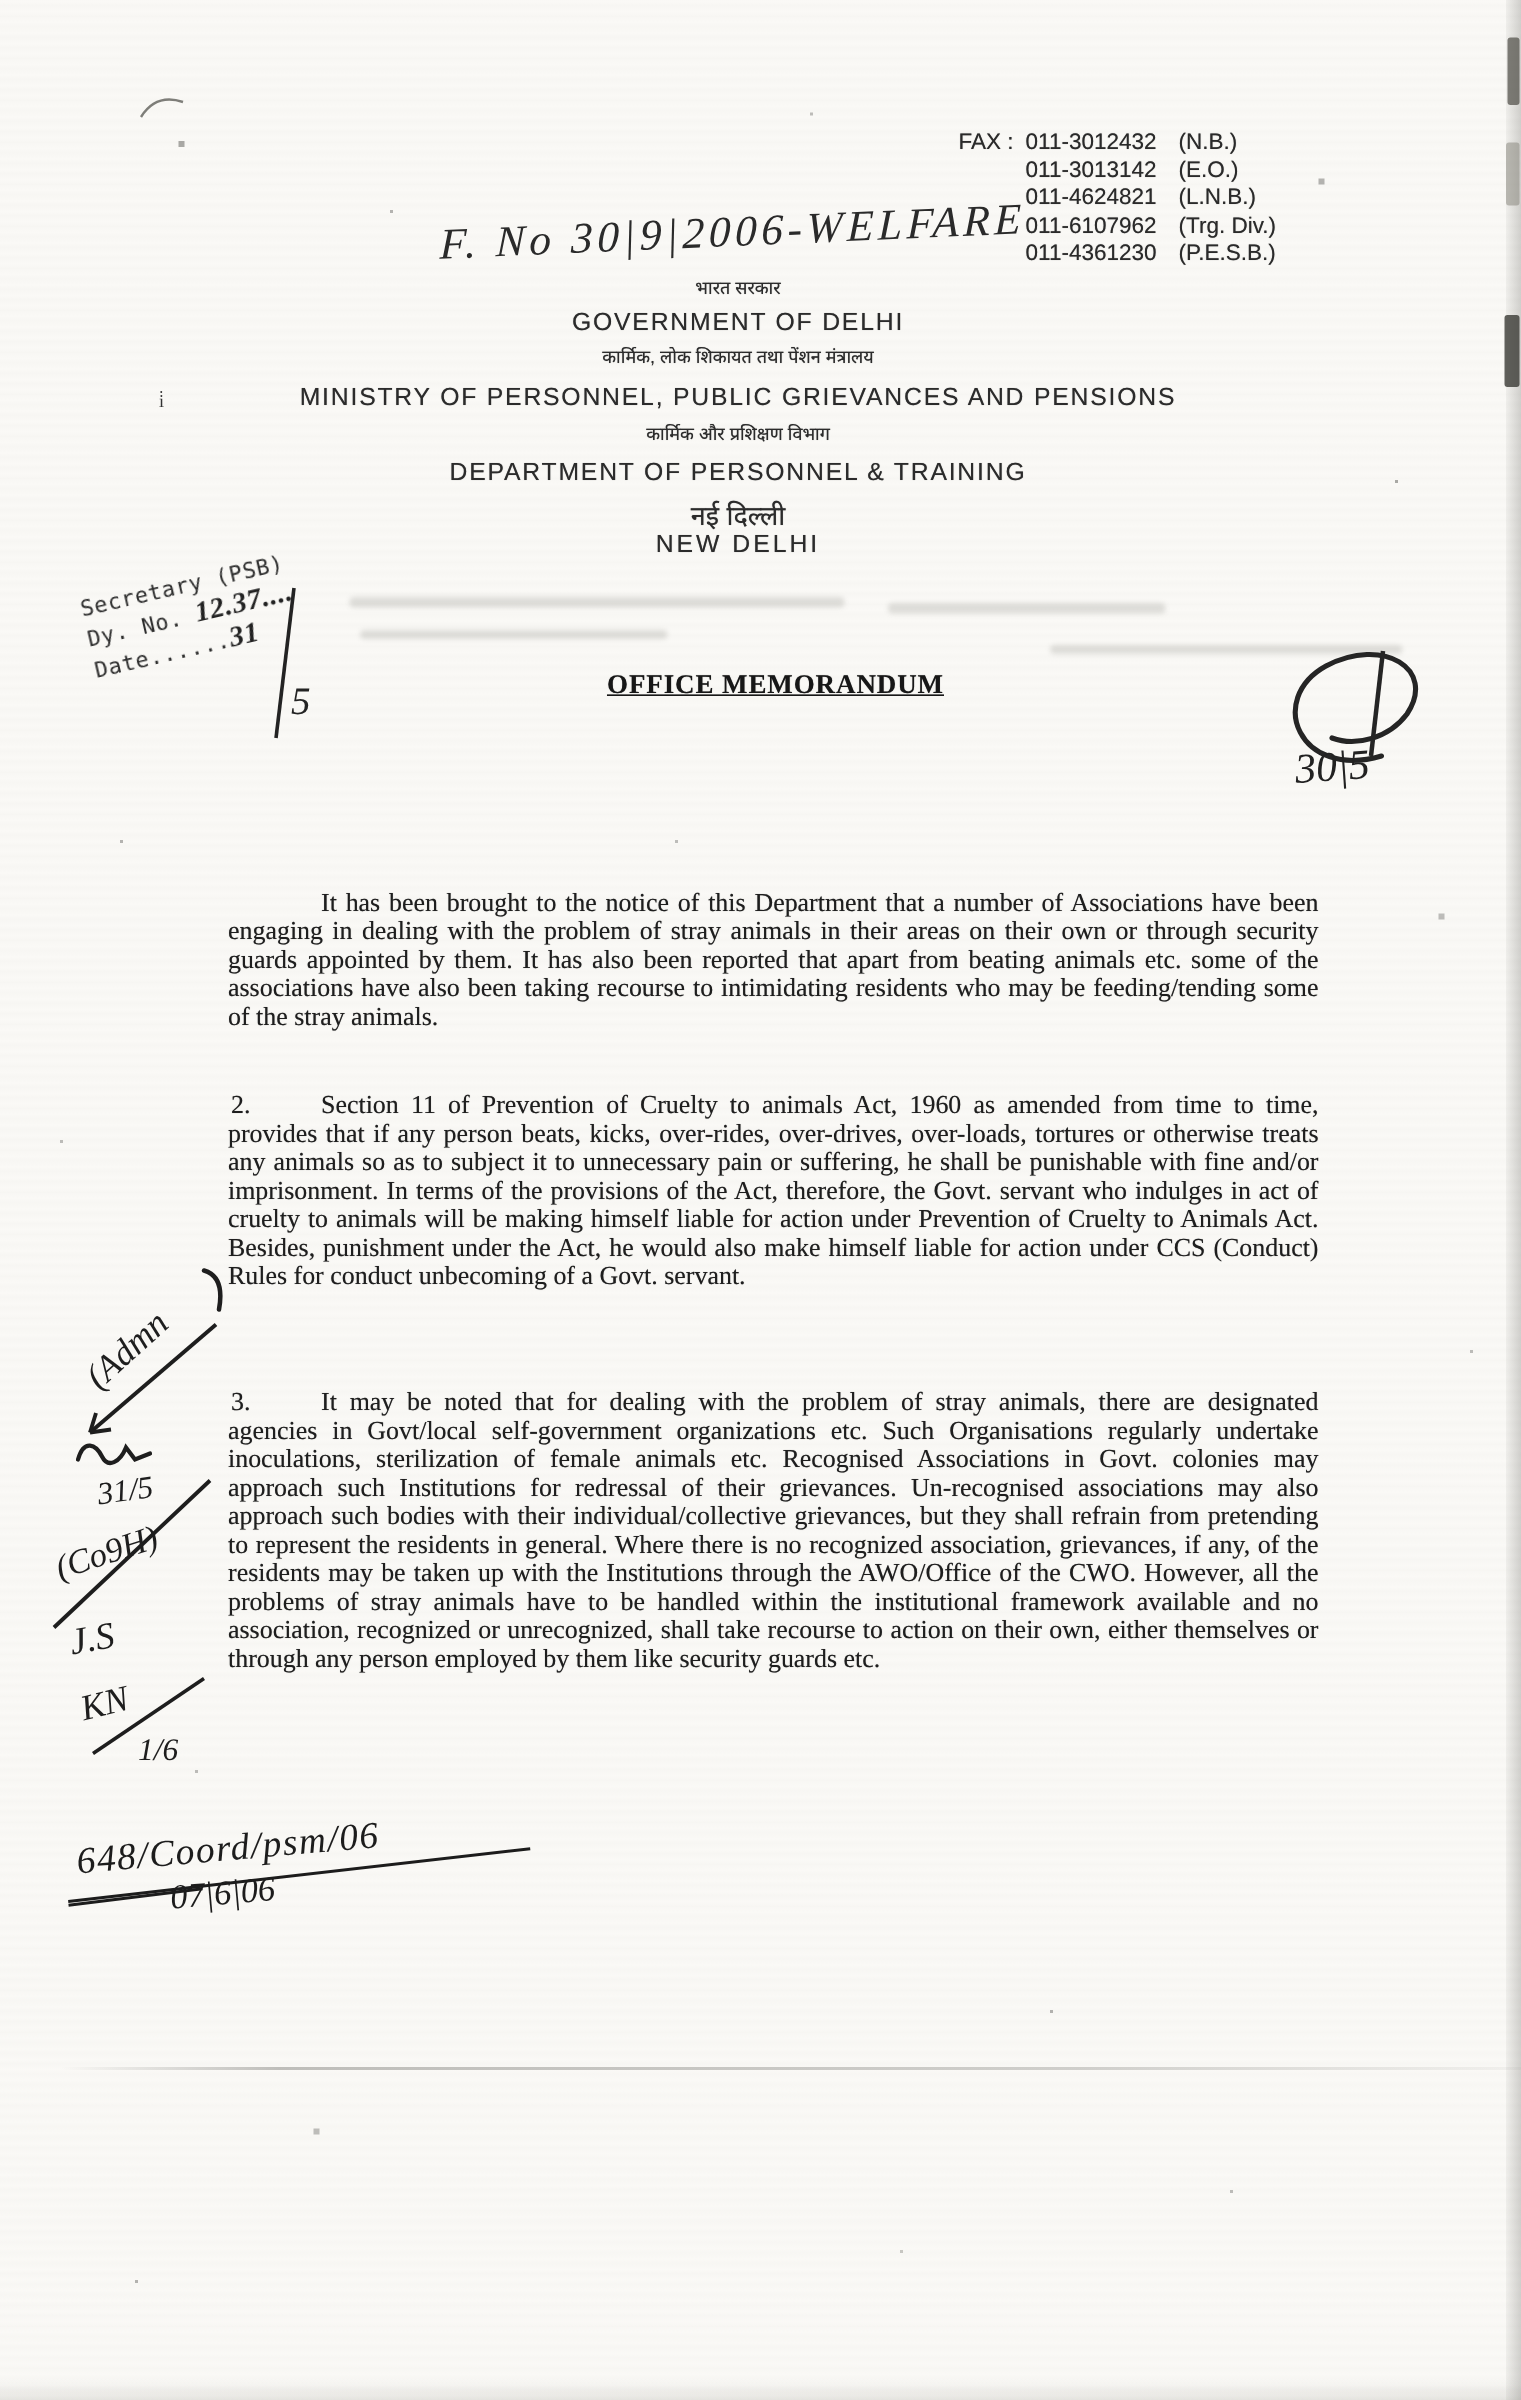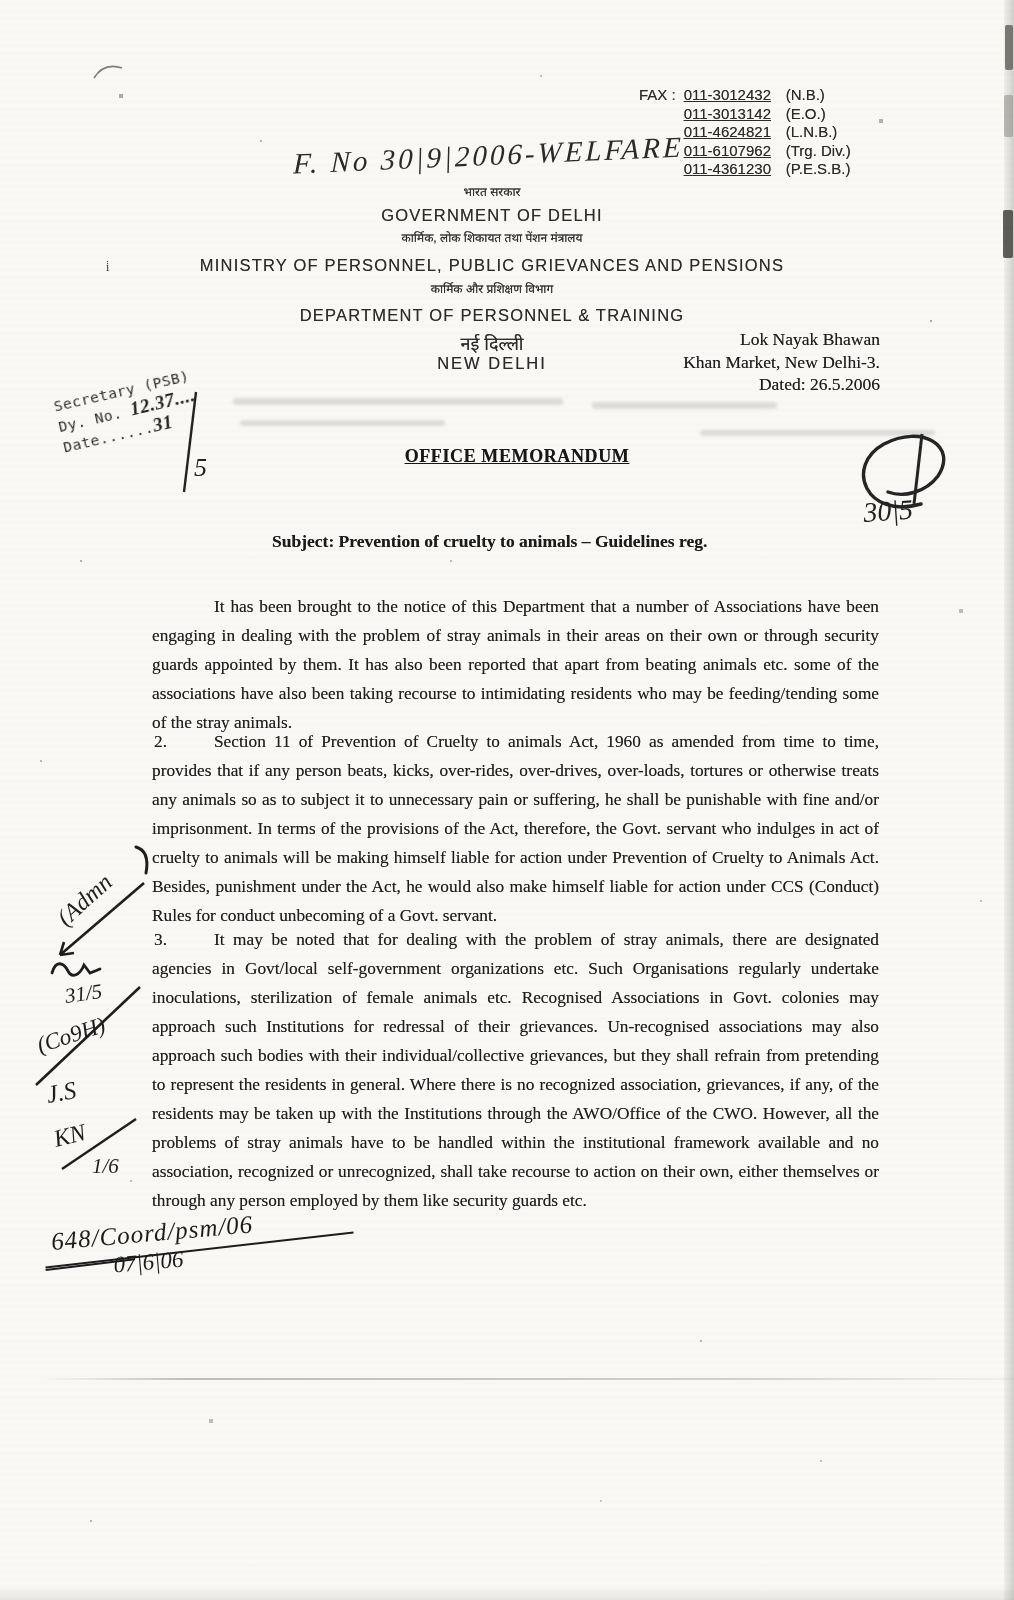--- a/index.html
+++ b/index.html
@@ -19,21 +19,21 @@
   .scan-ink{text-shadow:0 0 0.5px rgba(20,20,20,0.55);}
   
   .fax{
     left:639px;top:86px;
     font-family:"Liberation Sans", sans-serif;
     font-size:15px;line-height:18.6px;color:#2a2a2a;
     display:flex;gap:8px;
   }
   .fax-label{white-space:nowrap;}
   .fax-line{white-space:nowrap;}
-  .fax-num{display:inline-block;min-width:96px;text-decoration:underline;}
+  .fax-num{display:inline-block;min-width:96px;}
   .fax-dept{display:inline-block;margin-left:6px;}
   
   .hdr{left:0;top:0;width:984px;text-align:center;color:#2b2b2b;}
   .hdr div{position:absolute;left:0;width:100%;}
   .hin{font-family:"Liberation Sans", sans-serif;font-size:12px;}
   .eng{font-family:"Liberation Sans", sans-serif;font-size:16.5px;letter-spacing:1.2px;}
   
   .addr{right:134px;top:328px;text-align:right;font-size:17.5px;line-height:22.5px;color:#1d1d1d;}
   
   .stamp{
@@ -51,21 +51,21 @@
   
   .om-title{
     left:10px;top:446px;width:1014px;text-align:center;
     font-size:18px;font-weight:bold;letter-spacing:0.6px;
     text-decoration:underline;color:#171717;
   }
   .subject{left:272px;top:531px;font-size:17.5px;font-weight:bold;color:#1b1b1b;}
   
   .para{
     left:152px;width:727px;margin:0;
-    font-size:17.3px;line-height:29px;
+    font-size:17.3px;line-height:19px;
     text-align:justify;text-indent:62px;color:#1e1e1e;
   }
   .para-num{position:absolute;left:2px;top:0;text-indent:0;}
   
   .hand-file{
     left:293px;top:139px;font-size:29px;color:#2a2a2a;
     font-family:"Liberation Serif", serif;font-style:italic;letter-spacing:3px;
     transform:rotate(-2.5deg) skewX(-4deg);white-space:nowrap;
   }
   .hand-bottom{
@@ -118,25 +118,20 @@
     <div class="hin" style="top:183px;">भारत सरकार</div>
     <div class="eng" style="top:206px;">GOVERNMENT OF DELHI</div>
     <div class="hin" style="top:229px;">कार्मिक, लोक शिकायत तथा पेंशन मंत्रालय</div>
     <div class="eng" style="top:256px;">MINISTRY OF PERSONNEL, PUBLIC GRIEVANCES AND PENSIONS</div>
     <div class="hin" style="top:280px;">कार्मिक और प्रशिक्षण विभाग</div>
     <div class="eng" style="top:306px;text-align:center;">DEPARTMENT OF PERSONNEL &amp; TRAINING</div>
     <div class="hin" style="top:331px;font-size:18px;">नई दिल्ली</div>
     <div class="eng" style="top:354px;letter-spacing:2px;">NEW DELHI</div>
   </div>
 
-  <div class="abs addr scan-ink">
-    <div>Lok Nayak Bhawan</div>
-    <div>Khan Market, New Delhi-3.</div>
-    <div>Dated: 26.5.2006</div>
-  </div>
 
   <div class="abs stamp">
     <div>Secretary (PSB)</div>
     <div><span>Dy. No.</span> <span class="hand">12.37....</span></div>
     <div><span>Date......</span><span class="hand">31</span></div>
   </div>
   <svg class="abs" style="left:150px;top:388px;" width="70" height="110">
     <line x1="46" y1="4" x2="34" y2="104" stroke="#232323" stroke-width="2.4"></line>
     <text x="44" y="88" font-size="26" font-style="italic" fill="#232323">5</text>
   </svg>
@@ -147,21 +142,20 @@
   <div class="ghost" style="left:700px;top:430px;width:235px;height:6px;"></div>
 
   <div class="abs om-title scan-ink">OFFICE MEMORANDUM</div>
 
   <svg class="abs" style="left:826px;top:412px;" width="170" height="115">
     <path d="M 95 92 C 40 108 18 54 58 32 C 96 12 132 34 112 64 C 100 80 78 86 62 80" fill="none" stroke="#252525" stroke-width="3.4" stroke-linecap="round"></path>
     <line x1="96" y1="22" x2="88" y2="92" stroke="#252525" stroke-width="3"></line>
     <text x="38" y="110" font-size="28" font-style="italic" fill="#222" transform="rotate(-4 38 110)">30|5</text>
   </svg>
 
-  <div class="abs subject scan-ink">Subject: Prevention of cruelty to animals – Guidelines reg.</div>
 
   <p class="abs para scan-ink" style="top:592px;"><span class="para-num"></span><span>It has been brought to the notice of this Department that a number of Associations have been engaging in dealing with the problem of stray animals in their areas on their own or through security guards appointed by them.  It has also been reported that apart from beating animals etc. some of the associations have also been taking recourse to intimidating residents who may be feeding/tending some of the stray animals.</span></p>
 
   <p class="abs para scan-ink" style="top:727px;"><span class="para-num">2.</span><span>Section 11 of Prevention of Cruelty to animals Act, 1960 as amended from time to time, provides that if any person beats, kicks, over-rides, over-drives, over-loads, tortures or otherwise treats any animals so as to subject it to unnecessary pain or suffering, he shall be punishable with fine and/or imprisonment.  In terms of the provisions of the Act, therefore, the Govt. servant who indulges in act of cruelty to animals will be making himself liable for action under Prevention of Cruelty to Animals Act.  Besides, punishment under the Act, he would also make himself liable for action under CCS (Conduct) Rules for conduct unbecoming of a Govt. servant.</span></p>
 
   <p class="abs para scan-ink" style="top:925px;"><span class="para-num">3.</span><span>It may be noted that for dealing with the problem of stray animals, there are designated agencies in Govt/local self-government organizations etc.  Such Organisations regularly undertake inoculations, sterilization of female animals etc.  Recognised Associations in Govt. colonies may approach such Institutions for redressal of their grievances.  Un-recognised associations may also approach such bodies with their individual/collective grievances, but they shall refrain from pretending to represent the residents in general.  Where there is no recognized association, grievances, if any, of the residents may be taken up with the Institutions through the AWO/Office of the CWO.  However, all the problems of stray animals have to be handled within the institutional framework available and no association, recognized or unrecognized, shall take recourse to action on their own, either themselves or through any  person employed by them like security guards etc.</span></p>
 
   <svg class="abs" style="left:18px;top:835px;" width="180" height="360">
     <g transform="translate(48,92) rotate(-42)">
       <text x="0" y="0" font-size="24" font-style="italic" fill="#1e1e1e">(Admn</text>

